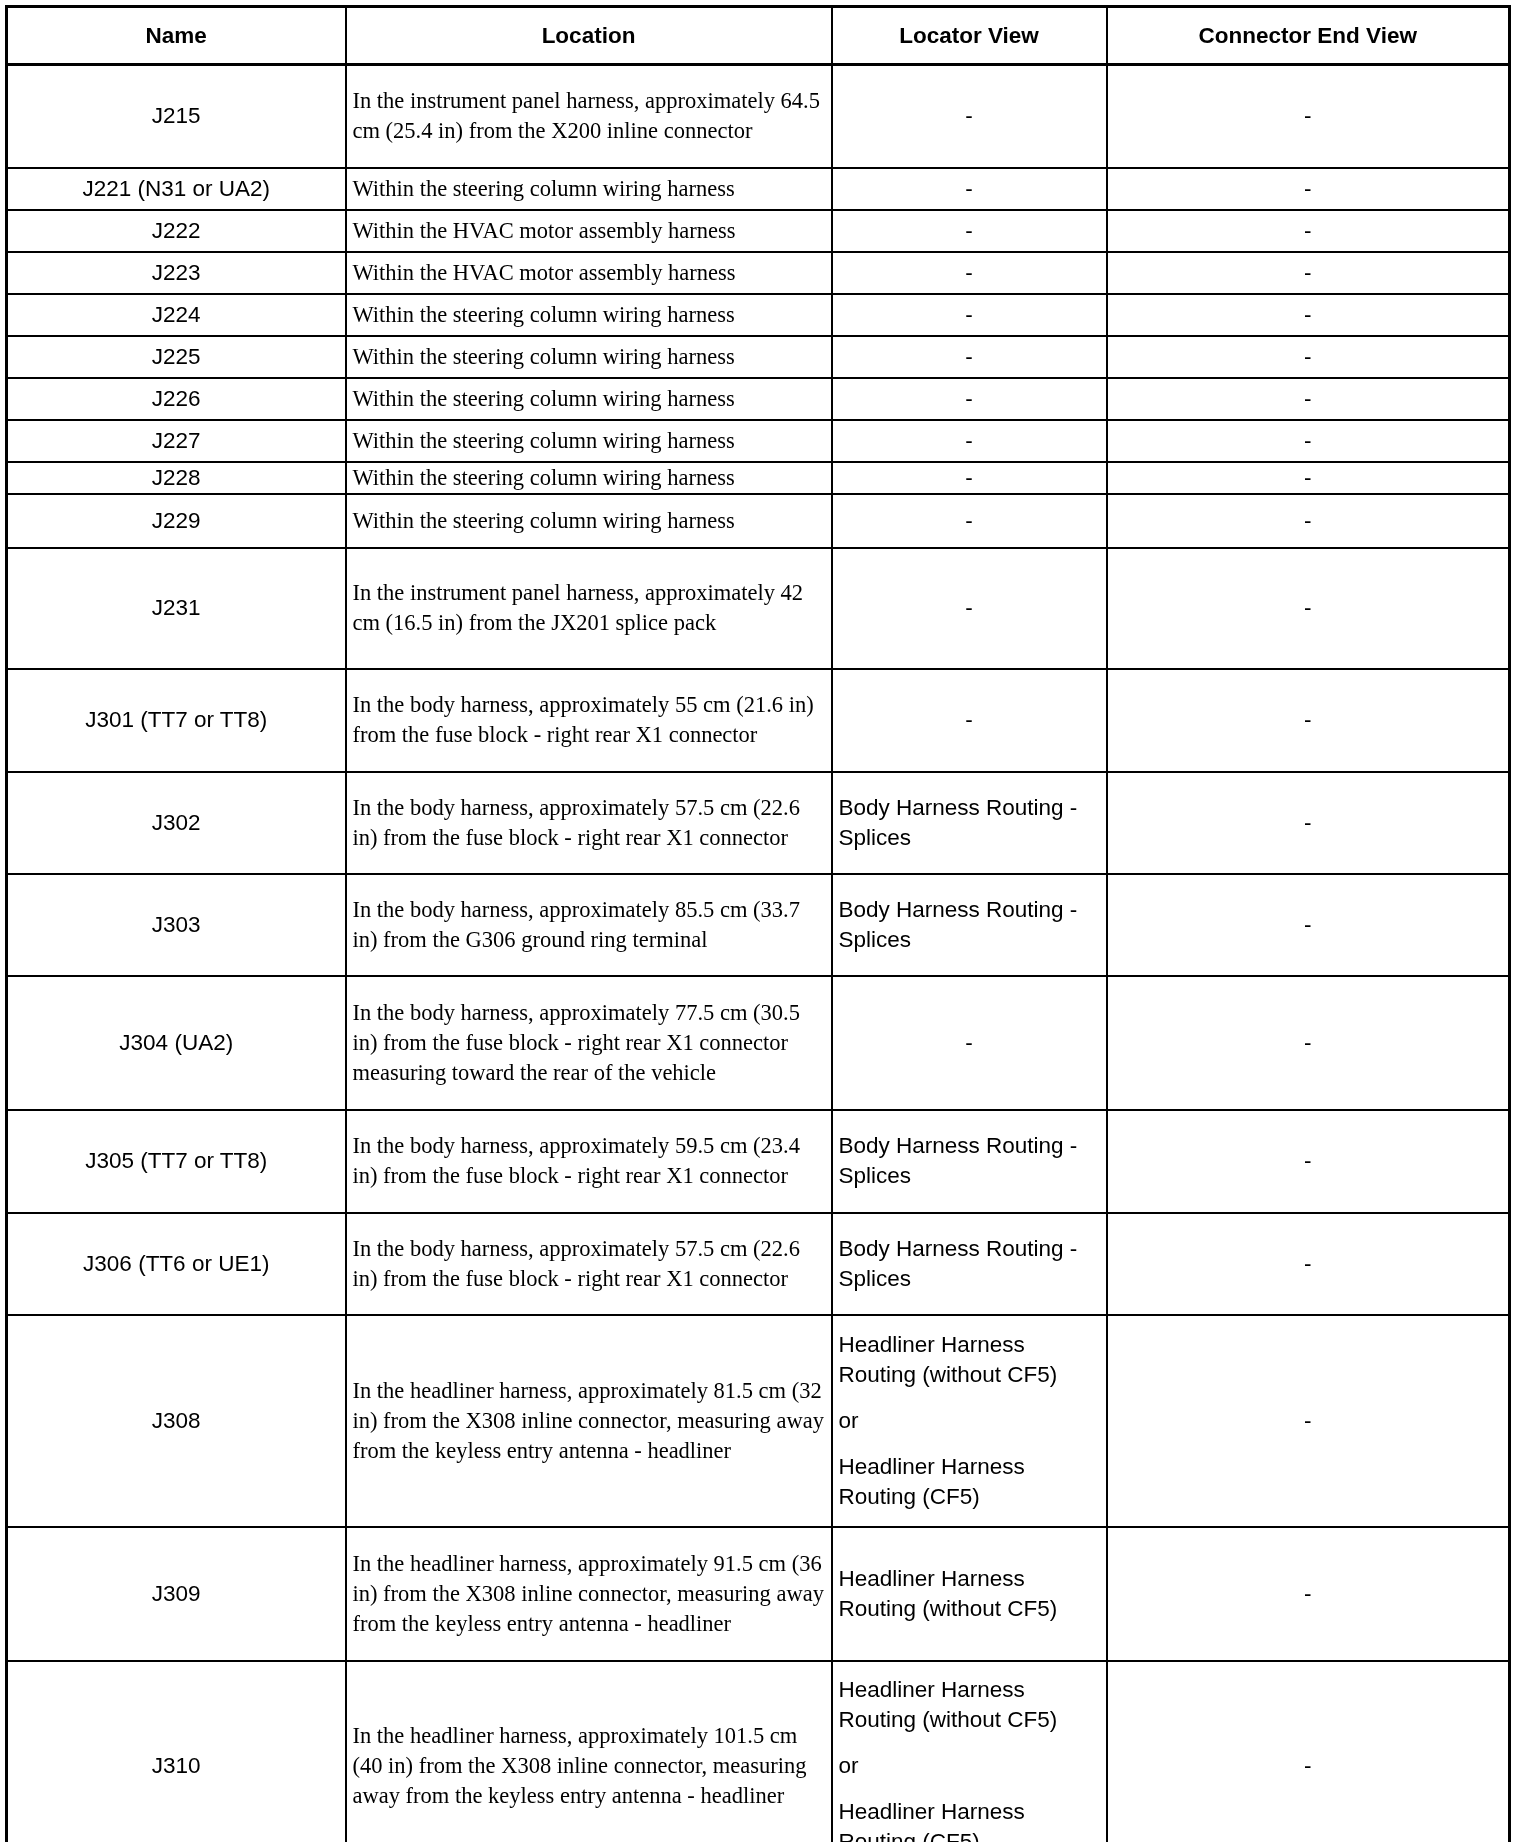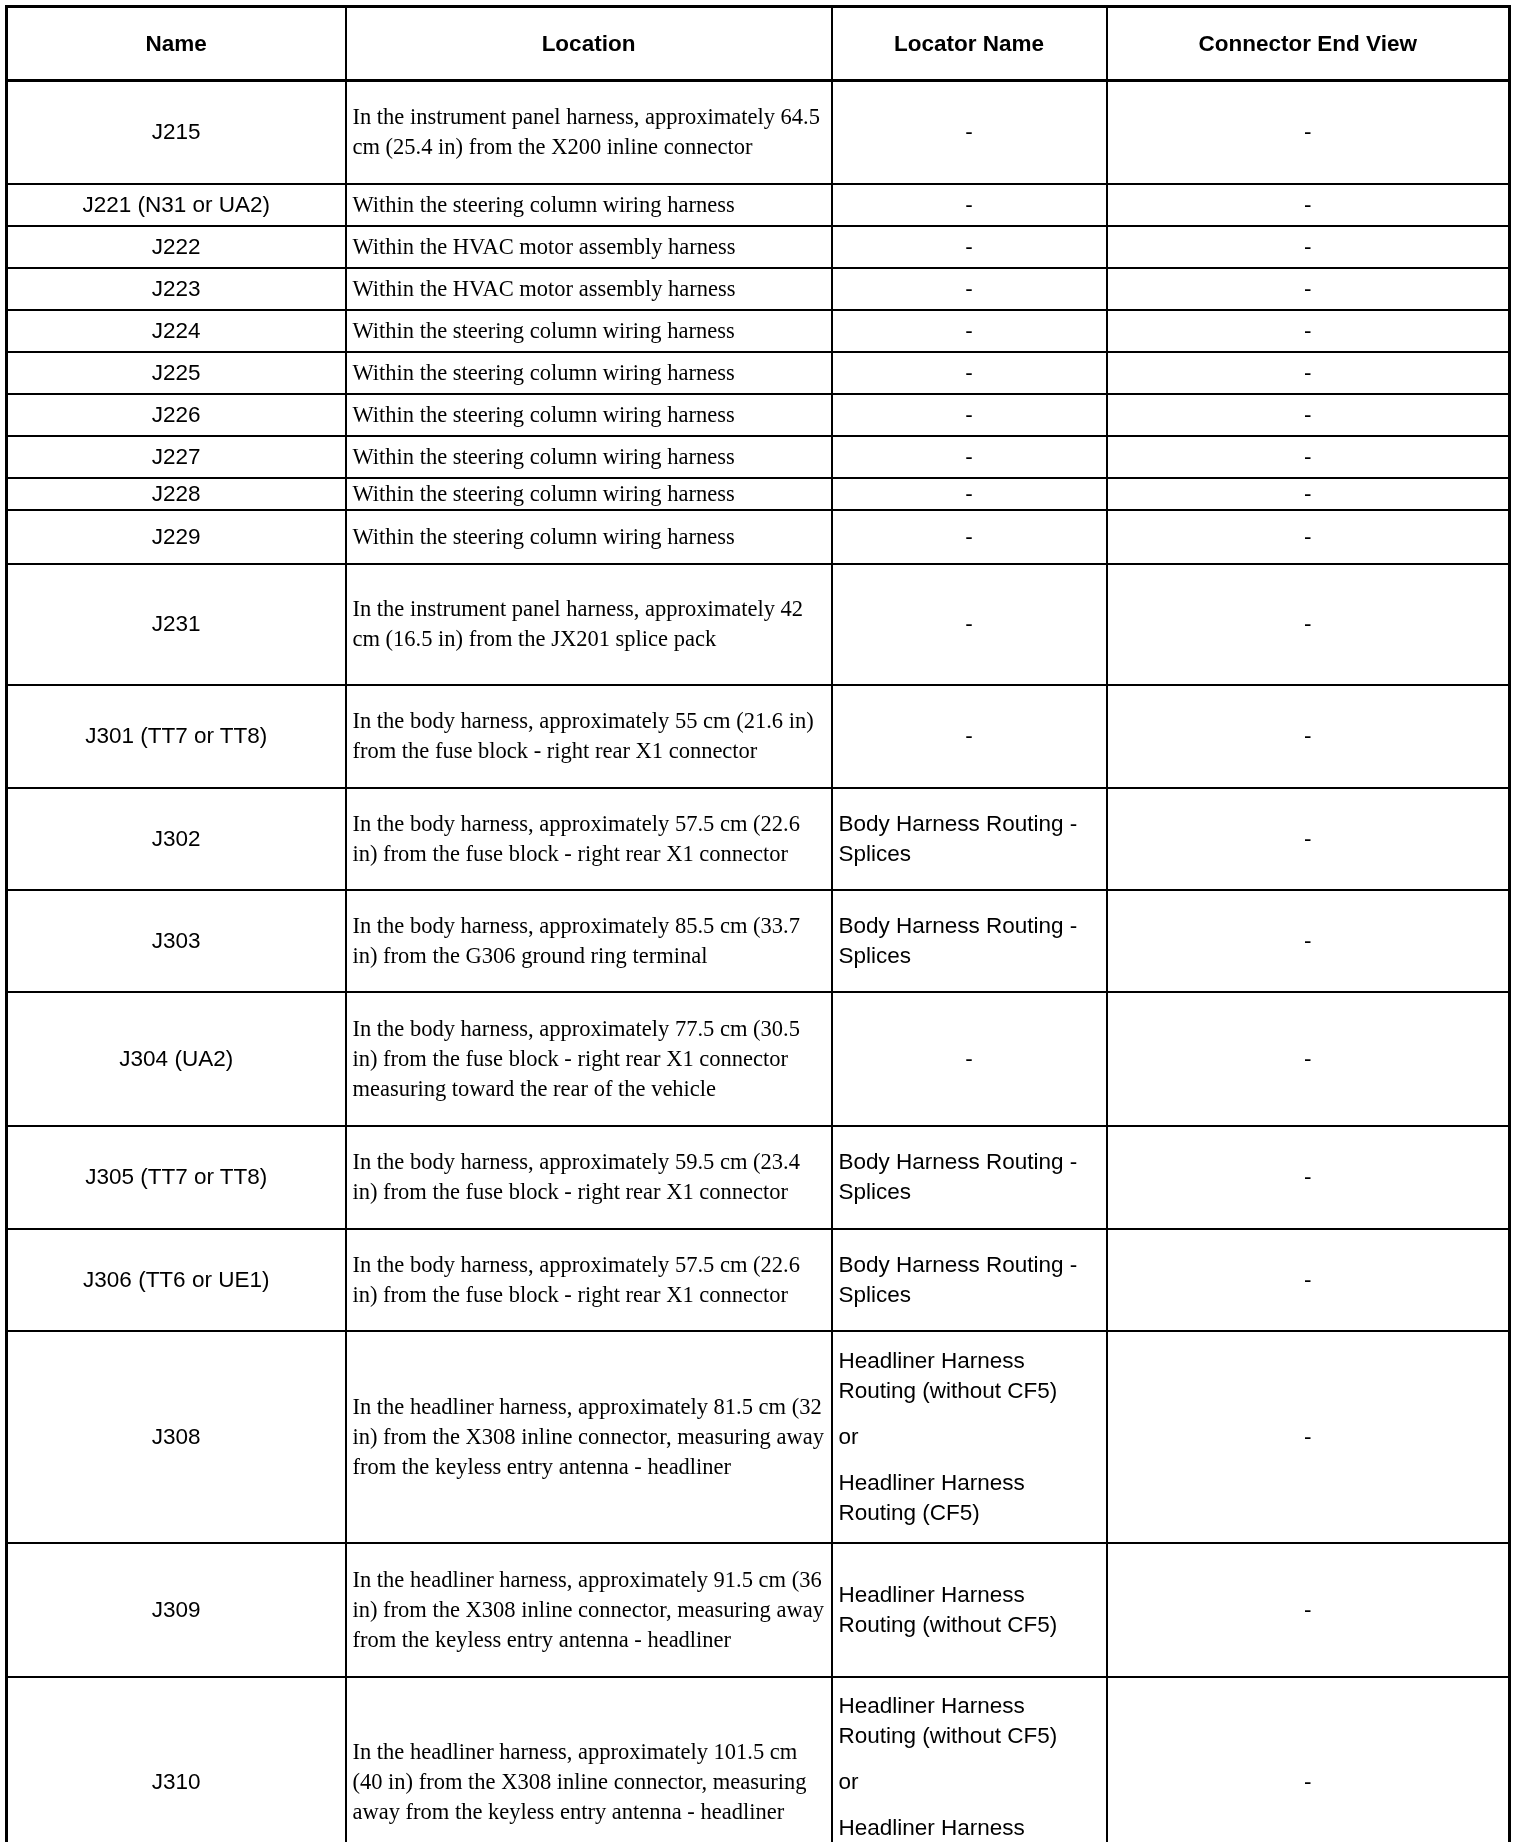--- a/index.html
+++ b/index.html
@@ -32,21 +32,21 @@
       border: 2px solid #000;
       font-size: 22.5px;
       line-height: 30px;
       padding: 0 6px;
       vertical-align: middle;
     }
     #splice-table th {
       font-weight: bold;
       text-align: center;
       height: 39px;
-      padding: 16px 6px;
+      padding: 8px 6px;
       border-bottom-width: 3px;
     }
     td.name-cell { text-align: center; }
     td.loc-cell { text-align: left; font-family: Liberation Serif, serif; }
     td.locv-cell { text-align: left; }
     td.locv-cell.dash { text-align: center; }
     td.conn-cell { text-align: center; }
     .locv-line { display: block; }
     .locv-gap { display: block; height: 16px; }
     .locv-block { padding: 2px 0; }
@@ -58,21 +58,21 @@
   <colgroup>
     <col class="c-name">
       <col class="c-loc">
       <col class="c-locv">
       <col class="c-conn">
   </colgroup>
   <thead>
     <tr>
       <th>Name</th>
       <th>Location</th>
-      <th>Locator Name</th>
+      <th>Locator View</th>
       <th>Connector End View</th>
     </tr>
   </thead>
   <tbody id="table-body">
       <tr style="height: 103px;">
         <td class="name-cell">J215</td>
         <td class="loc-cell">In the instrument panel harness, approximately 64.5 cm (25.4 in) from the X200 inline connector</td>
         <td class="locv-cell dash">-</td>
         <td class="conn-cell">-</td>
       </tr>

